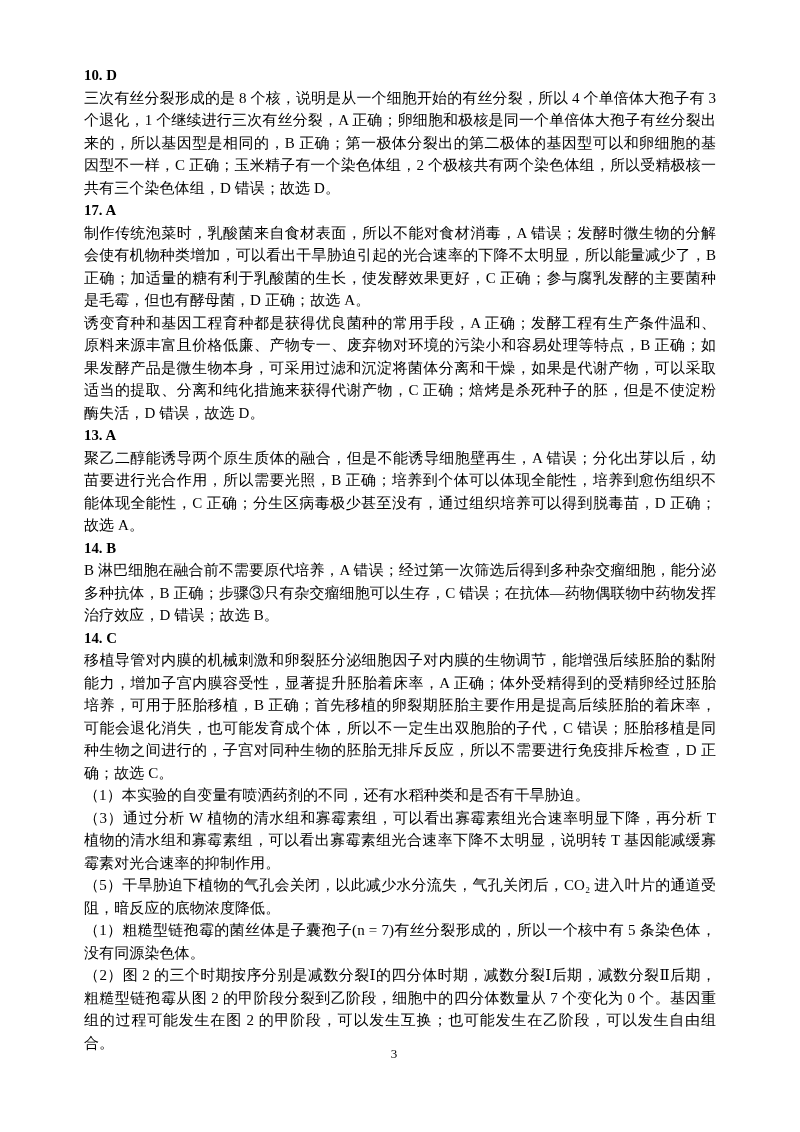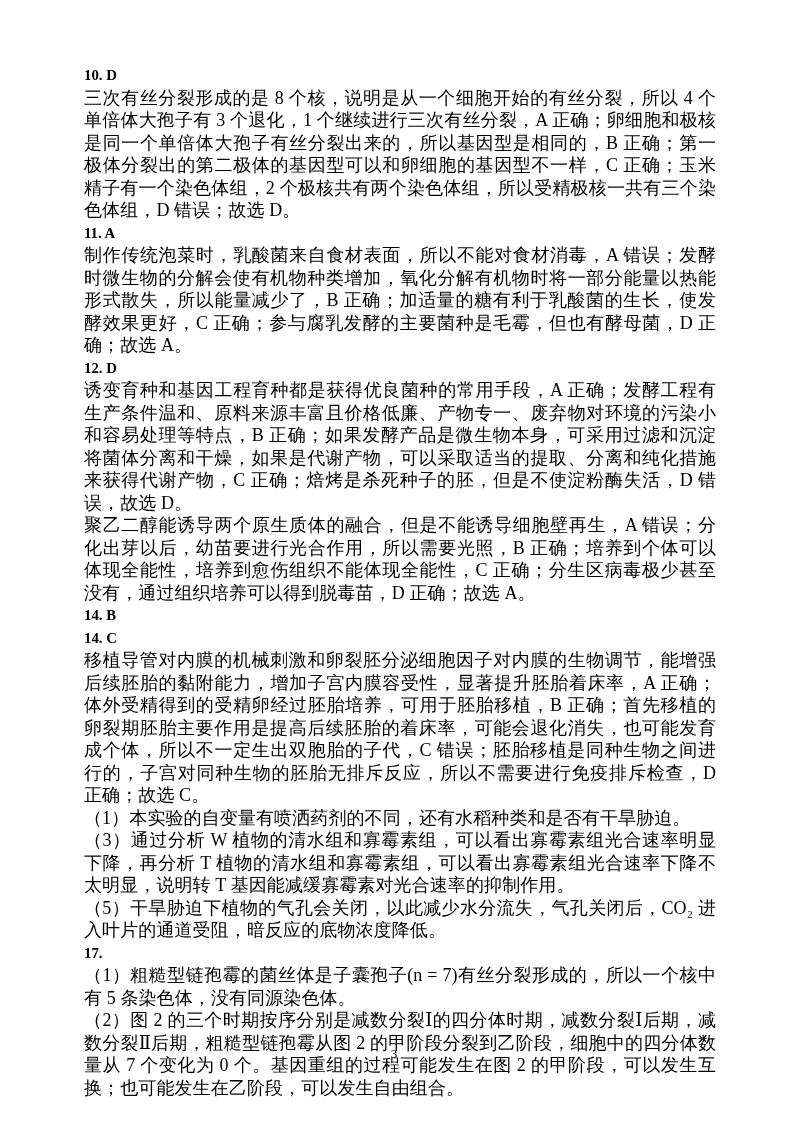--- a/index.html
+++ b/index.html
@@ -24,21 +24,21 @@
   }
   .answer-block { margin: 0; }
   .answer-heading {
     font-weight: bold;
     font-size: 14.8px;
     line-height: 22.5px;
     white-space: pre;
   }
   .answer-paragraph {
     margin: 0;
-    font-size: 18px;
+    font-size: 15px;
     line-height: 22.5px;
     text-align: justify;
     letter-spacing: 0.1px;
   }
   .page-number {
     position: absolute;
     bottom: 70px;
     left: 0;
     width: 100%;
     text-align: center;
@@ -49,49 +49,49 @@
 <body>
 
 <div class="page">
 
   <div class="answer-block">
     <div class="answer-heading">10. D</div>
     <p class="answer-paragraph">三次有丝分裂形成的是 8 个核，说明是从一个细胞开始的有丝分裂，所以 4 个单倍体大孢子有 3 个退化，1 个继续进行三次有丝分裂，A 正确；卵细胞和极核是同一个单倍体大孢子有丝分裂出来的，所以基因型是相同的，B 正确；第一极体分裂出的第二极体的基因型可以和卵细胞的基因型不一样，C 正确；玉米精子有一个染色体组，2 个极核共有两个染色体组，所以受精极核一共有三个染色体组，D 错误；故选 D。</p>
   </div>
 
   <div class="answer-block">
-    <div class="answer-heading">11. A</div>
-    <p class="answer-paragraph">制作传统泡菜时，乳酸菌来自食材表面，所以不能对食材消毒，A 错误；发酵时微生物的分解会使有机物种类增加，氧化分解有机物时将一部分能量以热能形式散失，所以能量减少了，B 正确；加适量的糖有利于乳酸菌的生长，使发酵效果更好，C 正确；参与腐乳发酵的主要菌种是毛霉，但也有酵母菌，D 正确；故选 A。</p>
+    <div class="answer-heading">17. A</div>
+    <p class="answer-paragraph">制作传统泡菜时，乳酸菌来自食材表面，所以不能对食材消毒，A 错误；发酵时微生物的分解会使有机物种类增加，可以看出干旱胁迫引起的光合速率的下降不太明显，所以能量减少了，B 正确；加适量的糖有利于乳酸菌的生长，使发酵效果更好，C 正确；参与腐乳发酵的主要菌种是毛霉，但也有酵母菌，D 正确；故选 A。</p>
   </div>
 
   <div class="answer-block">
-    <div class="answer-heading">12. D</div>
     <p class="answer-paragraph">诱变育种和基因工程育种都是获得优良菌种的常用手段，A 正确；发酵工程有生产条件温和、原料来源丰富且价格低廉、产物专一、废弃物对环境的污染小和容易处理等特点，B 正确；如果发酵产品是微生物本身，可采用过滤和沉淀将菌体分离和干燥，如果是代谢产物，可以采取适当的提取、分离和纯化措施来获得代谢产物，C 正确；焙烤是杀死种子的胚，但是不使淀粉酶失活，D 错误，故选 D。</p>
   </div>
 
   <div class="answer-block">
+    <div class="answer-heading">13. A</div>
     <p class="answer-paragraph">聚乙二醇能诱导两个原生质体的融合，但是不能诱导细胞壁再生，A 错误；分化出芽以后，幼苗要进行光合作用，所以需要光照，B 正确；培养到个体可以体现全能性，培养到愈伤组织不能体现全能性，C 正确；分生区病毒极少甚至没有，通过组织培养可以得到脱毒苗，D 正确；故选 A。</p>
   </div>
 
   <div class="answer-block">
     <div class="answer-heading">14. B</div>
+    <p class="answer-paragraph">B 淋巴细胞在融合前不需要原代培养，A 错误；经过第一次筛选后得到多种杂交瘤细胞，能分泌多种抗体，B 正确；步骤③只有杂交瘤细胞可以生存，C 错误；在抗体—药物偶联物中药物发挥治疗效应，D 错误；故选 B。</p>
   </div>
 
   <div class="answer-block">
     <div class="answer-heading">14. C</div>
     <p class="answer-paragraph">移植导管对内膜的机械刺激和卵裂胚分泌细胞因子对内膜的生物调节，能增强后续胚胎的黏附能力，增加子宫内膜容受性，显著提升胚胎着床率，A 正确；体外受精得到的受精卵经过胚胎培养，可用于胚胎移植，B 正确；首先移植的卵裂期胚胎主要作用是提高后续胚胎的着床率，可能会退化消失，也可能发育成个体，所以不一定生出双胞胎的子代，C 错误；胚胎移植是同种生物之间进行的，子宫对同种生物的胚胎无排斥反应，所以不需要进行免疫排斥检查，D 正确；故选 C。</p>
   </div>
 
   <div class="answer-block">
     <p class="answer-paragraph">（1）本实验的自变量有喷洒药剂的不同，还有水稻种类和是否有干旱胁迫。</p>
     <p class="answer-paragraph">（3）通过分析 W 植物的清水组和寡霉素组，可以看出寡霉素组光合速率明显下降，再分析 T 植物的清水组和寡霉素组，可以看出寡霉素组光合速率下降不太明显，说明转 T 基因能减缓寡霉素对光合速率的抑制作用。</p>
     <p class="answer-paragraph">（5）干旱胁迫下植物的气孔会关闭，以此减少水分流失，气孔关闭后，CO₂ 进入叶片的通道受阻，暗反应的底物浓度降低。</p>
   </div>
 
   <div class="answer-block">
-    <div class="answer-heading">17.</div>
     <p class="answer-paragraph">（1）粗糙型链孢霉的菌丝体是子囊孢子(n = 7)有丝分裂形成的，所以一个核中有 5 条染色体，没有同源染色体。</p>
     <p class="answer-paragraph">（2）图 2 的三个时期按序分别是减数分裂Ⅰ的四分体时期，减数分裂Ⅰ后期，减数分裂Ⅱ后期，粗糙型链孢霉从图 2 的甲阶段分裂到乙阶段，细胞中的四分体数量从 7 个变化为 0 个。基因重组的过程可能发生在图 2 的甲阶段，可以发生互换；也可能发生在乙阶段，可以发生自由组合。</p>
   </div>
 
   <div class="page-number">3</div>
 
 </div>
 
 </body></html>

